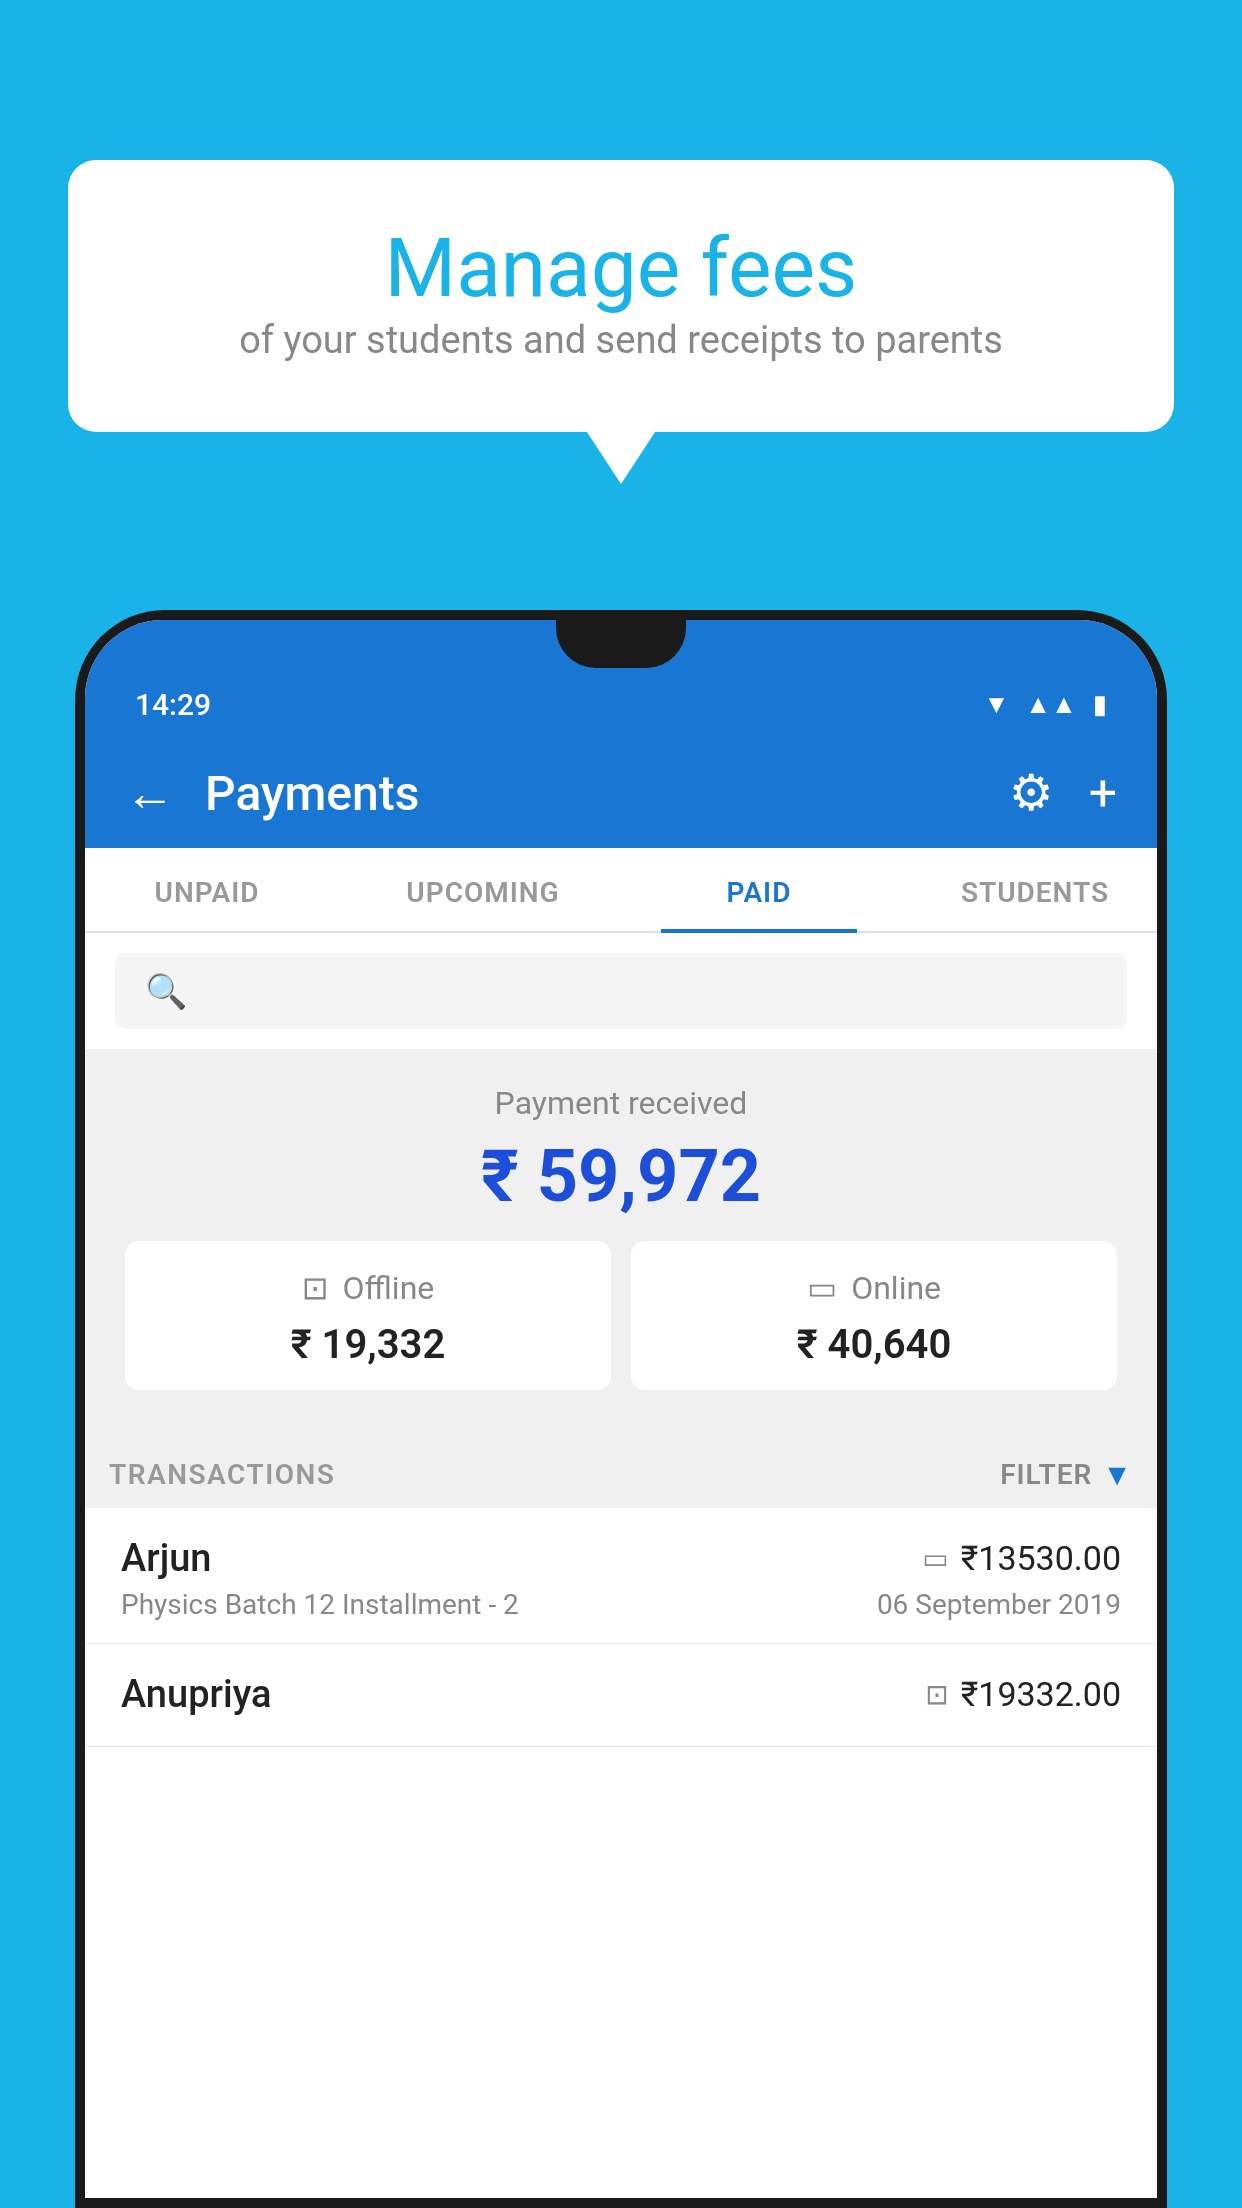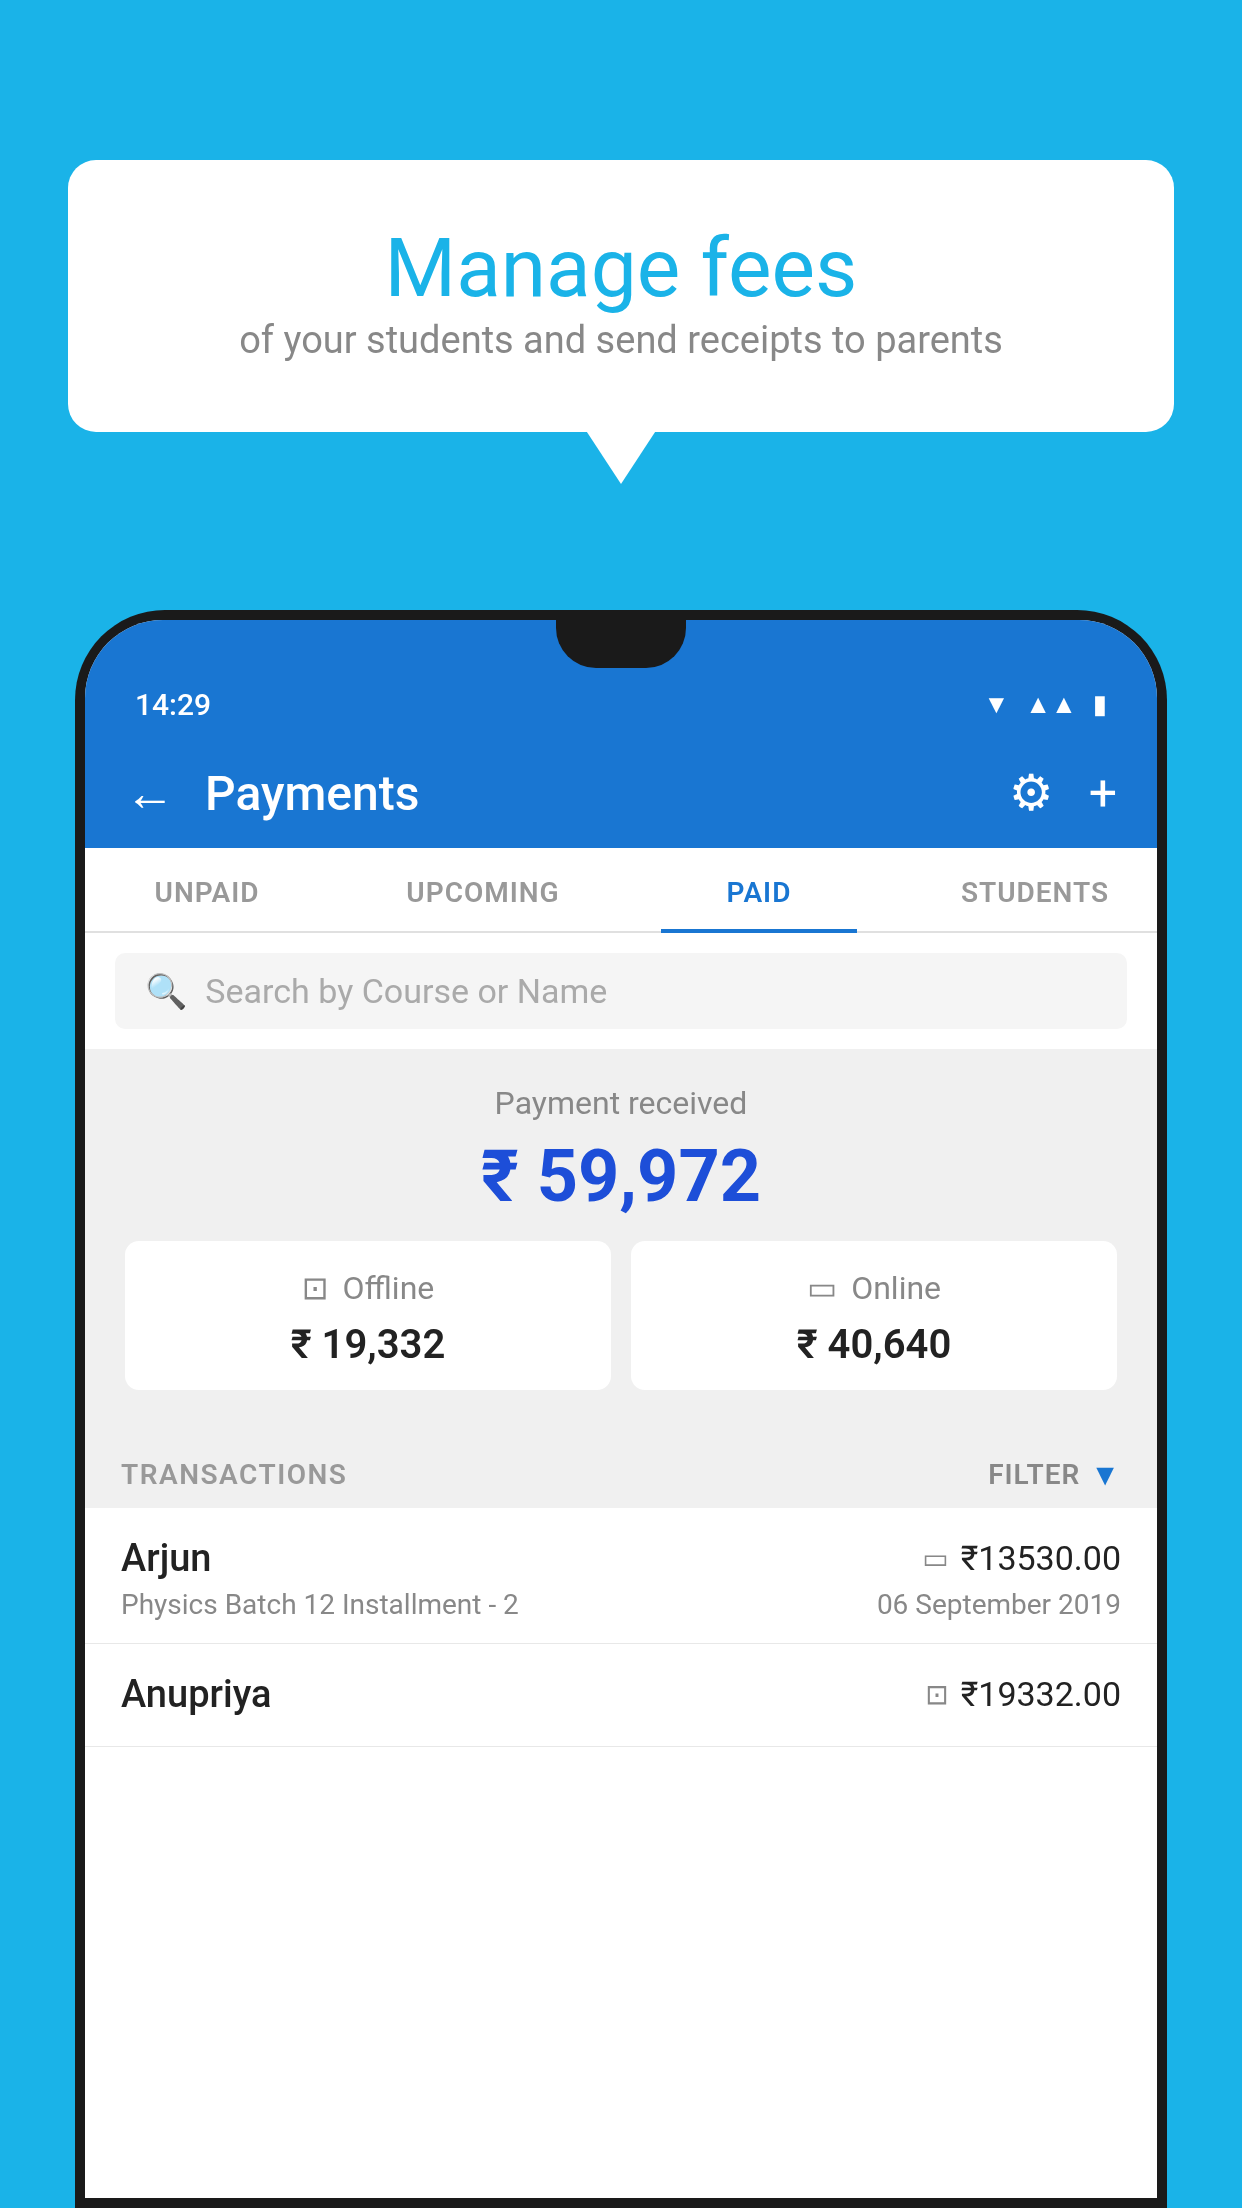--- a/index.html
+++ b/index.html
@@ -242,21 +242,21 @@
     .card-amount {
       color: #222;
       font-size: 40px;
       font-weight: 600;
     }
 
     
     .transactions-header {
       display: flex;
       align-items: center;
-      padding: 22px 36px 16px;
+      padding: 22px 24px 16px;
       flex-shrink: 0;
     }
     .transactions-label {
       color: #999;
       font-size: 28px;
       font-weight: 600;
       letter-spacing: 1.5px;
     }
     .filter-btn {
       margin-left: auto;
@@ -365,21 +365,20 @@
         <span>PAID</span>
       </div>
       <div class="tab">
         <span>STUDENTS</span>
       </div>
     </div>
 
     <div class="search-container">
       <div class="search-bar">
         <span class="search-icon-wrap">🔍</span>
-        <span class="search-input-text">Search by Course or Name</span>
       </div>
     </div>
 
     <div class="payment-received">
       <div class="payment-label">Payment received</div>
       <div class="payment-amount">₹ 59,972</div>
       <div class="payment-cards">
         <div class="payment-card">
           <div class="card-icon-row">
             <span class="card-icon">⊡</span>

